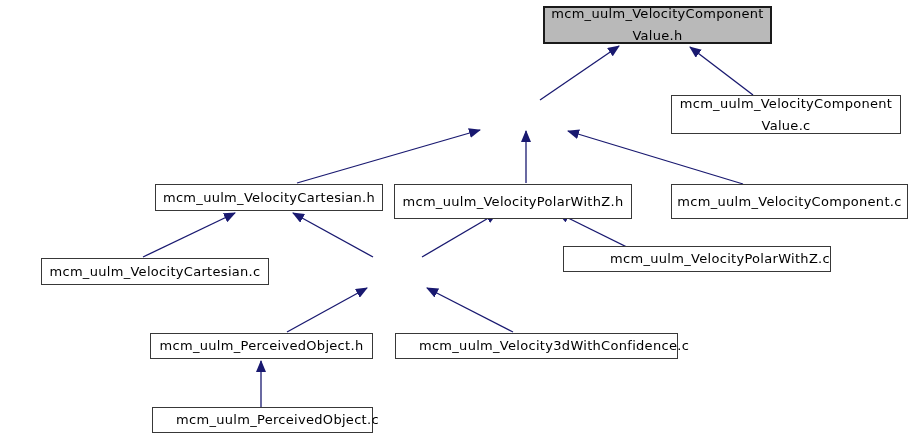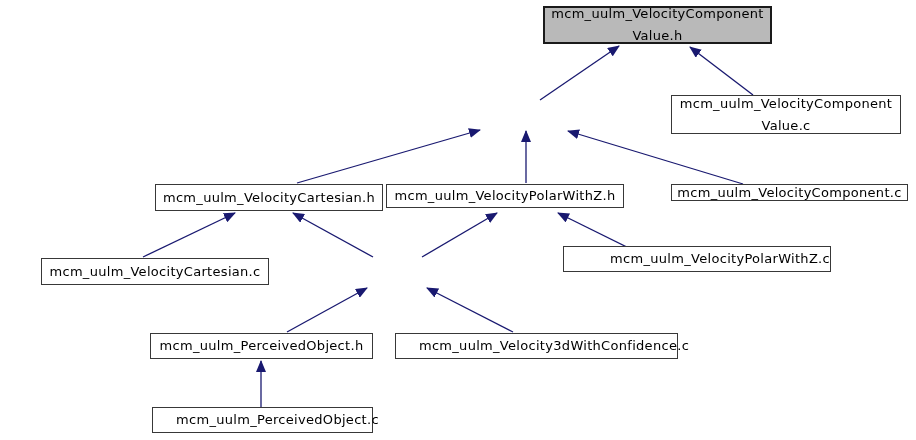--- a/index.html
+++ b/index.html
@@ -81,25 +81,25 @@
 
   <div class="node" style="left:671px; top:95px; width:230px; height:39px;">
     <span>mcm_uulm_VelocityComponent</span>
     <span>Value.c</span>
   </div>
 
   <div class="node" style="left:155px; top:184px; width:228px; height:27px;">
     <span>mcm_uulm_VelocityCartesian.h</span>
   </div>
 
-  <div class="node" style="left:386px; top:184px; width:238px; height:24px;">
+  <div class="node" style="left:394px; top:184px; width:238px; height:35px;">
     <span>mcm_uulm_VelocityPolarWithZ.h</span>
   </div>
 
-  <div class="node" style="left:671px; top:184px; width:237px; height:17px;">
+  <div class="node" style="left:671px; top:184px; width:237px; height:35px;">
     <span>mcm_uulm_VelocityComponent.c</span>
   </div>
 
   <div class="node" style="left:5px; top:258px; width:228px; height:27px;margin-left:36px;">
     <span>mcm_uulm_VelocityCartesian.c</span>
   </div>
 
 
   <div class="node" style="left:563px; top:246px; width:268px; height:26px;align-items:flex-end;">
     <span>mcm_uulm_VelocityPolarWithZ.c</span>

